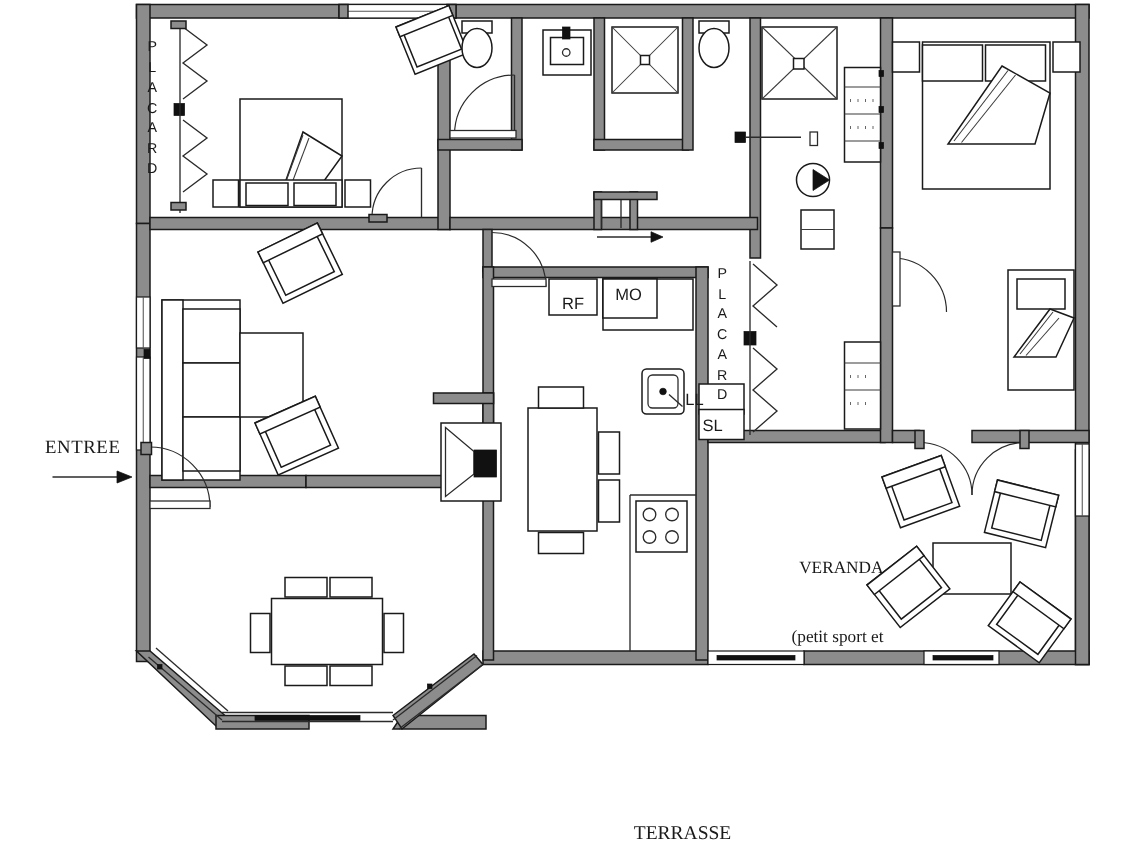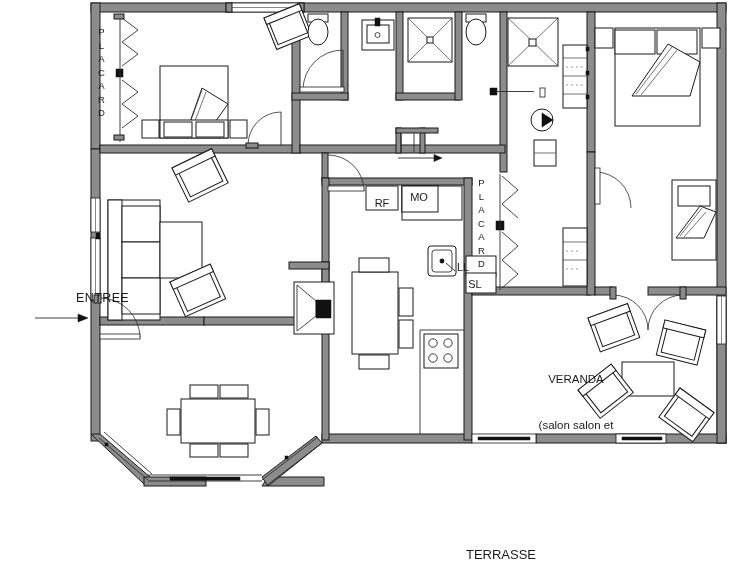--- a/index.html
+++ b/index.html
@@ -29,35 +29,34 @@
     display: block;
   }
   .label-layer {
     position: absolute;
     left: 0; top: 0;
     width: 756px; height: 567px;
     pointer-events: none;
   }
   .txt {
     position: absolute;
-    font-family: Liberation Sans, sans-serif;
+    font-family: Liberation Serif, serif;
     color: #1a1a1a;
     white-space: pre;
     line-height: 1.18;
-    margin-left: 46px;
   }
   .txt-entree {
     left: 30px; top: 291px;
     font-size: 12.5px;
     letter-spacing: 0.4px;
   }
   .txt-veranda {
     left: 471px; top: 342px;
     width: 118px;
-    text-align: center;
+    text-align: right;
     font-size: 11.5px;
     line-height: 1.32;
   }
   .txt-terrasse {
     left: 326px; top: 511px;
     width: 258px;
     text-align: center;
     font-size: 13px;
     line-height: 1.35;
   }
@@ -520,21 +519,21 @@
     </g>
 
   </svg>
 
   <div class="label-layer">
 
     <div class="txt txt-entree">ENTREE</div>
 
     <div class="txt txt-veranda">
       <div>VERANDA</div>
-      <div>(salon salon et</div>
+      <div>(petit sport et</div>
     </div>
 
     <div class="txt txt-terrasse">
       <div class="t-main">TERRASSE</div>
       
       
     </div>
 
     <div class="txt-placard txt-placard-1">
       <span>P</span>

